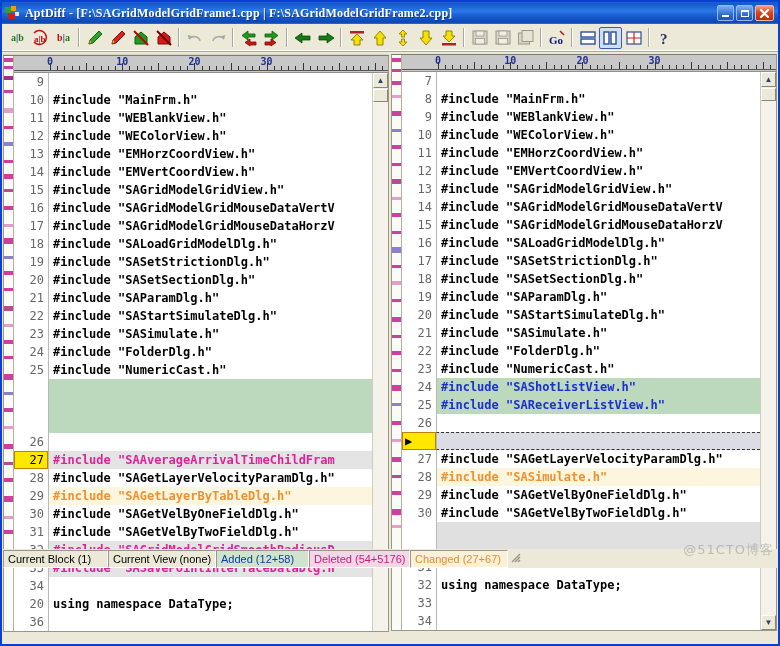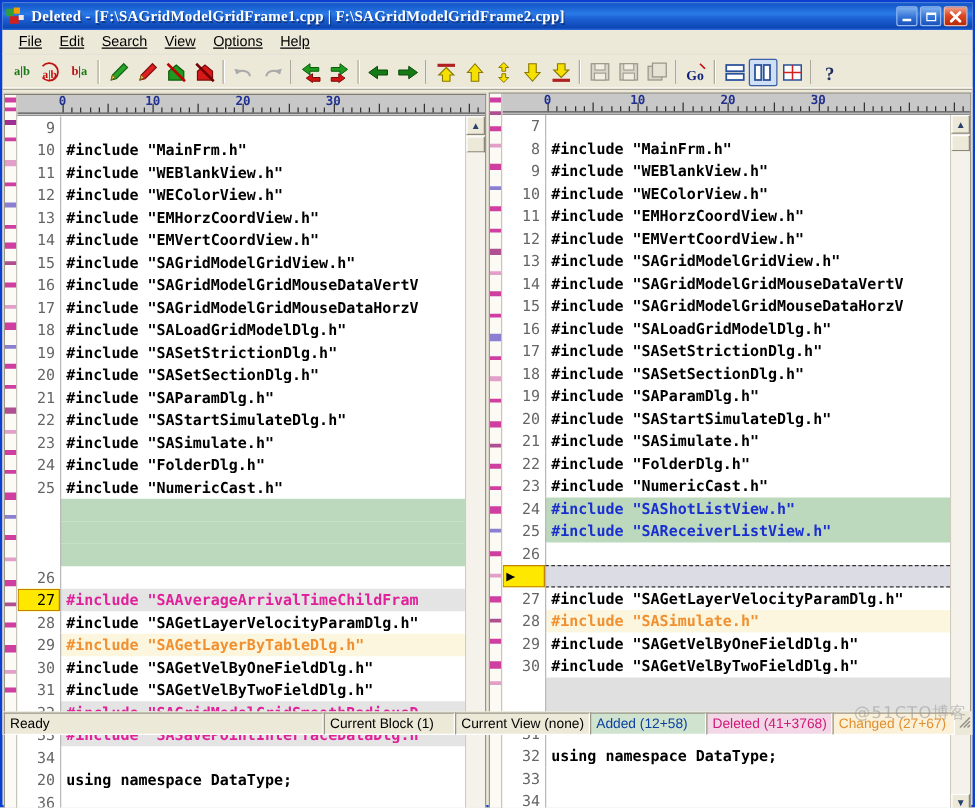--- a/index.html
+++ b/index.html
@@ -168,44 +168,36 @@
 
 <div id="app">
 
   <div class="titlebar">
     <div class="title-ico">
       <span class="sq g1"></span>
         <span class="sq g2"></span>
         <span class="sq g3"></span>
         <span class="sq g4"></span>
     </div>
-    <div class="title-text">Deleted - [F:\SAGridModelGridFrame1.cpp | F:\SAGridModelGridFrame2.cpp]</div>
+    <div class="title-text">AptDiff - [F:\SAGridModelGridFrame1.cpp | F:\SAGridModelGridFrame2.cpp]</div>
     <div class="title-btns">
       <div class="tbtn">
           <span class="minglyph"></span>
         </div>
       <div class="tbtn">
           <span class="maxglyph"></span>
         </div>
       <div class="tbtn close">
         <svg width="11" height="11" viewBox="0 0 11 11">
             <path d="M2 2 L9 9 M9 2 L2 9" stroke="#fff" stroke-width="2.2" stroke-linecap="round"></path>
           </svg>
       </div>
     </div>
   </div>
 
-  <div class="menubar">
-    <div class="menu-item"><u>File</u></div>
-    <div class="menu-item"><u>Edit</u></div>
-    <div class="menu-item"><u>Search</u></div>
-    <div class="menu-item"><u>View</u></div>
-    <div class="menu-item"><u>Options</u></div>
-    <div class="menu-item"><u>Help</u></div>
-  </div>
 
   <div class="toolbar">
 
     <div class="tb">
       <span class="tb-txt" style="color:#1a7a1a;">a</span>
         <span class="tb-txt" style="color:#103080;">|</span>
         <span class="tb-txt" style="color:#1a7a1a;">b</span>
     </div>
     <div class="tb">
       <svg width="20" height="18" viewBox="0 0 20 18">
@@ -838,25 +830,24 @@
               <div class="sbbtn">▼</div>
             </div>
           </div>
 
         </div>
       </div>
     </div>
   </div>
 
   <div class="statusbar">
-    <div class="sb-cell sb-ready">Ready</div>
     <div class="sb-cell sb-block">Current Block (1)</div>
     <div class="sb-cell sb-curline">Current View (none)</div>
     <div class="sb-cell sb-added">Added (12+58)</div>
-    <div class="sb-cell sb-deleted">Deleted (41+3768)</div>
+    <div class="sb-cell sb-deleted">Deleted (54+5176)</div>
     <div class="sb-cell sb-changed">Changed (27+67)</div>
     <div class="grip">
       <svg width="14" height="14" viewBox="0 0 14 14">
         <path d="M12 4 L4 12 M12 7 L7 12 M12 10 L10 12" stroke="#9a968a" stroke-width="1.4"></path>
       </svg>
     </div>
     <div class="watermark">@51CTO博客</div>
   </div>
 
 </div>

